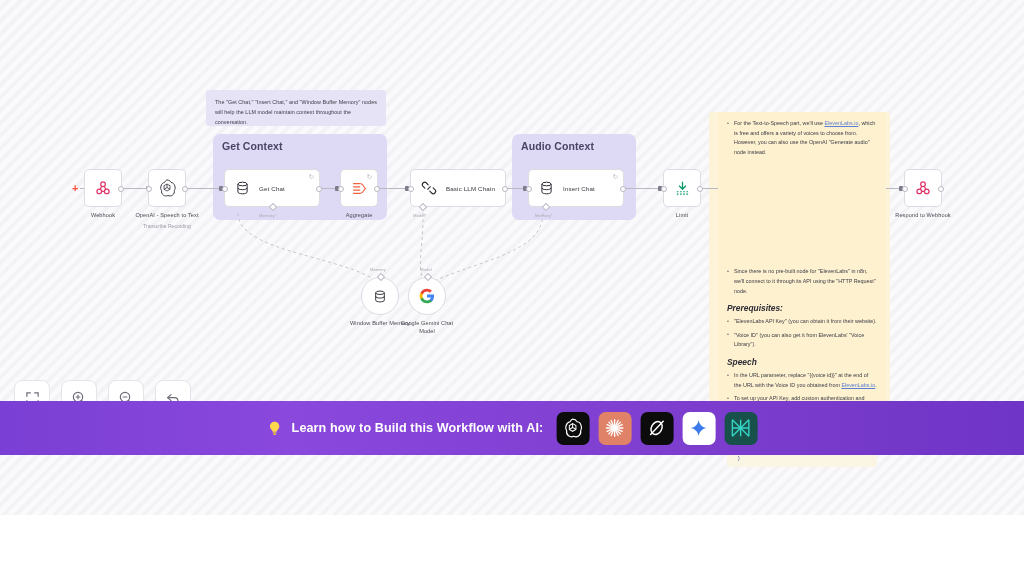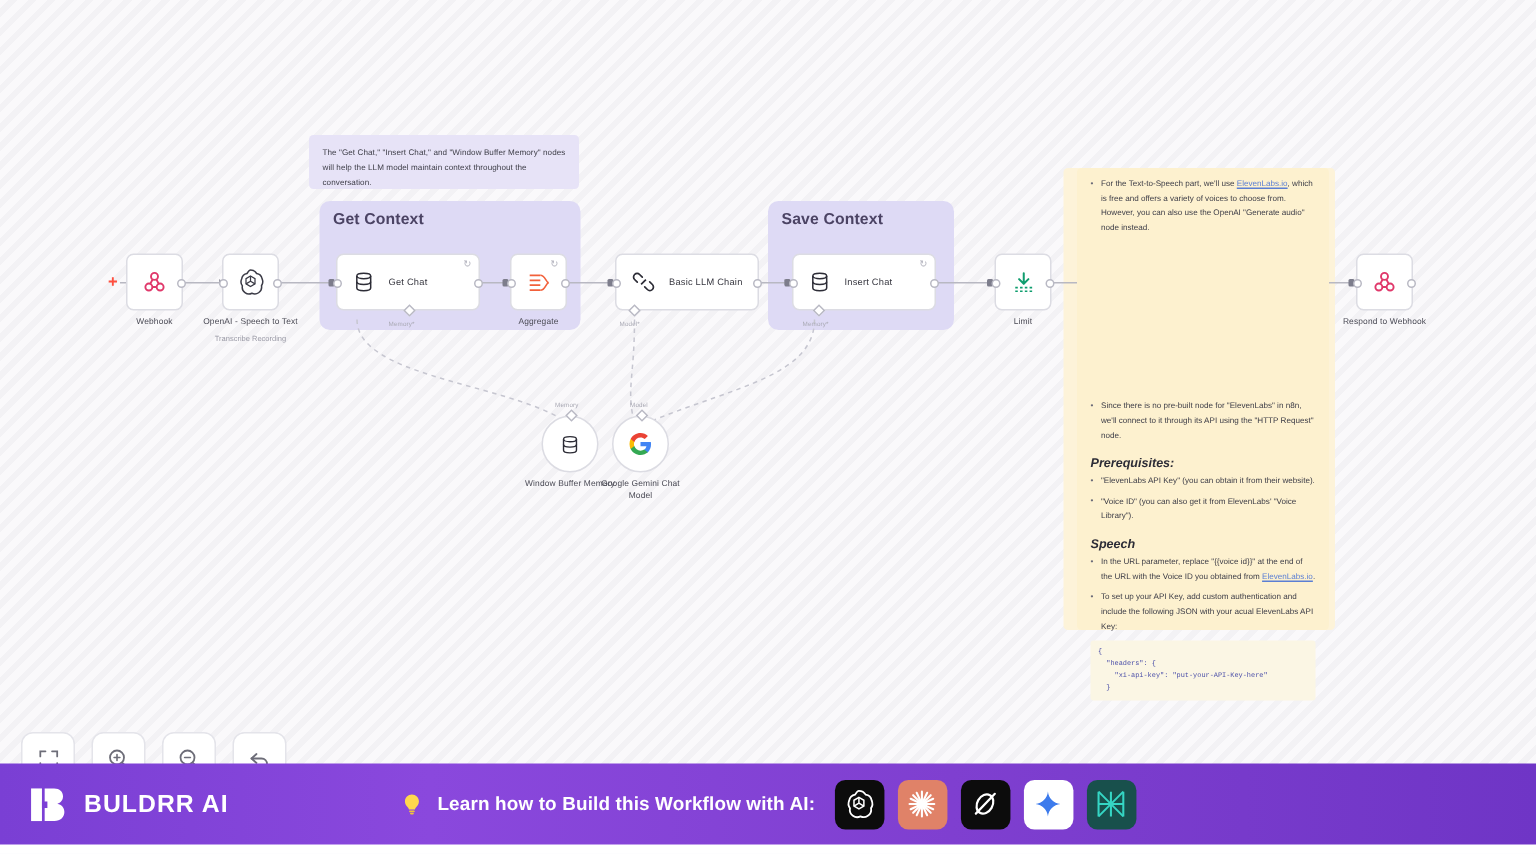--- a/index.html
+++ b/index.html
@@ -3,21 +3,21 @@
 <meta charset="utf-8">
 <style>
   * { box-sizing: border-box; margin: 0; padding: 0; }
   html, body {
     width: 1024px; height: 569px;
     font-family: "Liberation Sans", sans-serif;
     overflow: hidden;
     background: #fff;
   }
 
-  #app { position: relative; width: 1024px; height: 563px; }
+  #app { position: relative; width: 1024px; height: 455px; }
 
   
   #canvas {
     position: absolute; left: 0; top: 0; width: 1024px; height: 515px;
     background-color: #f7f6f8;
     background-image: repeating-linear-gradient(
        -45deg,
        #f3f2f5 0px, #f3f2f5 4px,
        #faf9fb 4px, #faf9fb 9px);
     overflow: hidden;
@@ -183,21 +183,21 @@
 
 <div id="app">
 
   <div id="canvas">
 
     <div class="group" style="left:213px; top:134px; width:174px; height:86px;">
       <span class="group-title">Get Context</span>
     </div>
 
     <div class="group" style="left:512px; top:134px; width:124px; height:86px;">
-      <span class="group-title">Save Context</span>
+      <span class="group-title">Audio Context</span>
     </div>
 
     <div class="group-yellow" style="left:709px; top:112px; width:181px; height:308px;"></div>
 
     <span class="plus-mark" style="left:72px; top:183px;">+</span>
 
     <div class="wire" style="left:80px;  top:188px; width:12px;"></div>
     <div class="wire" style="left:122px; top:188px; width:28px;"></div>
     <div class="wire" style="left:186px; top:188px; width:40px;"></div>
     <div class="wire" style="left:308px; top:188px; width:32px;"></div>
@@ -417,28 +417,20 @@
     </div>
     <div class="ctrl-btn">
       <svg width="16" height="16" viewBox="0 0 24 24">
         <path d="M9,7 L4,11.5 L9,16" fill="none" stroke="#6d6d78" stroke-width="1.8" stroke-linecap="round" stroke-linejoin="round"></path>
         <path d="M4,11.5 L14,11.5 C17.3,11.5 19.5,13.8 19.5,17 C19.5,19 18.8,20.3 18,21" fill="none" stroke="#6d6d78" stroke-width="1.8" stroke-linecap="round"></path>
       </svg>
     </div>
   </div>
 
   <div id="footer">
-    <div id="brand">
-      <svg width="29" height="29" viewBox="0 0 32 32">
-        <rect x="3" y="4" width="8" height="24" fill="#ffffff"></rect>
-        <path d="M13,4 L20,4 C24,4 26.5,6.4 26.5,9.8 C26.5,12.6 24.8,14.6 22.3,15.3 C25.4,15.9 27.5,18.1 27.5,21.4 C27.5,25.2 24.6,28 20.2,28 L13,28 Z" fill="#ffffff"></path>
-        <rect x="11" y="13.6" width="4" height="4.8" fill="#7c3fd6"></rect>
-      </svg>
-      <span id="brand-name">BULDRR AI</span>
-    </div>
 
     <div id="footer-center">
       <svg width="16" height="18" viewBox="0 0 24 24">
         <path d="M12,2.6 C8.1,2.6 5,5.6 5,9.4 C5,12 6.4,13.7 7.6,15.1 C8.4,16 8.9,16.7 9,17.6 L15,17.6 C15.1,16.7 15.6,16 16.4,15.1 C17.6,13.7 19,12 19,9.4 C19,5.6 15.9,2.6 12,2.6 Z" fill="#ffd84d"></path>
         <rect x="9.2" y="18.5" width="5.6" height="1.7" rx="0.8" fill="#f0c43a"></rect>
         <rect x="10.1" y="20.8" width="3.8" height="1.6" rx="0.8" fill="#f0c43a"></rect>
       </svg>
       <span id="cta-text">Learn how to Build this Workflow with AI:</span>
 
       <div id="ai-icons">

